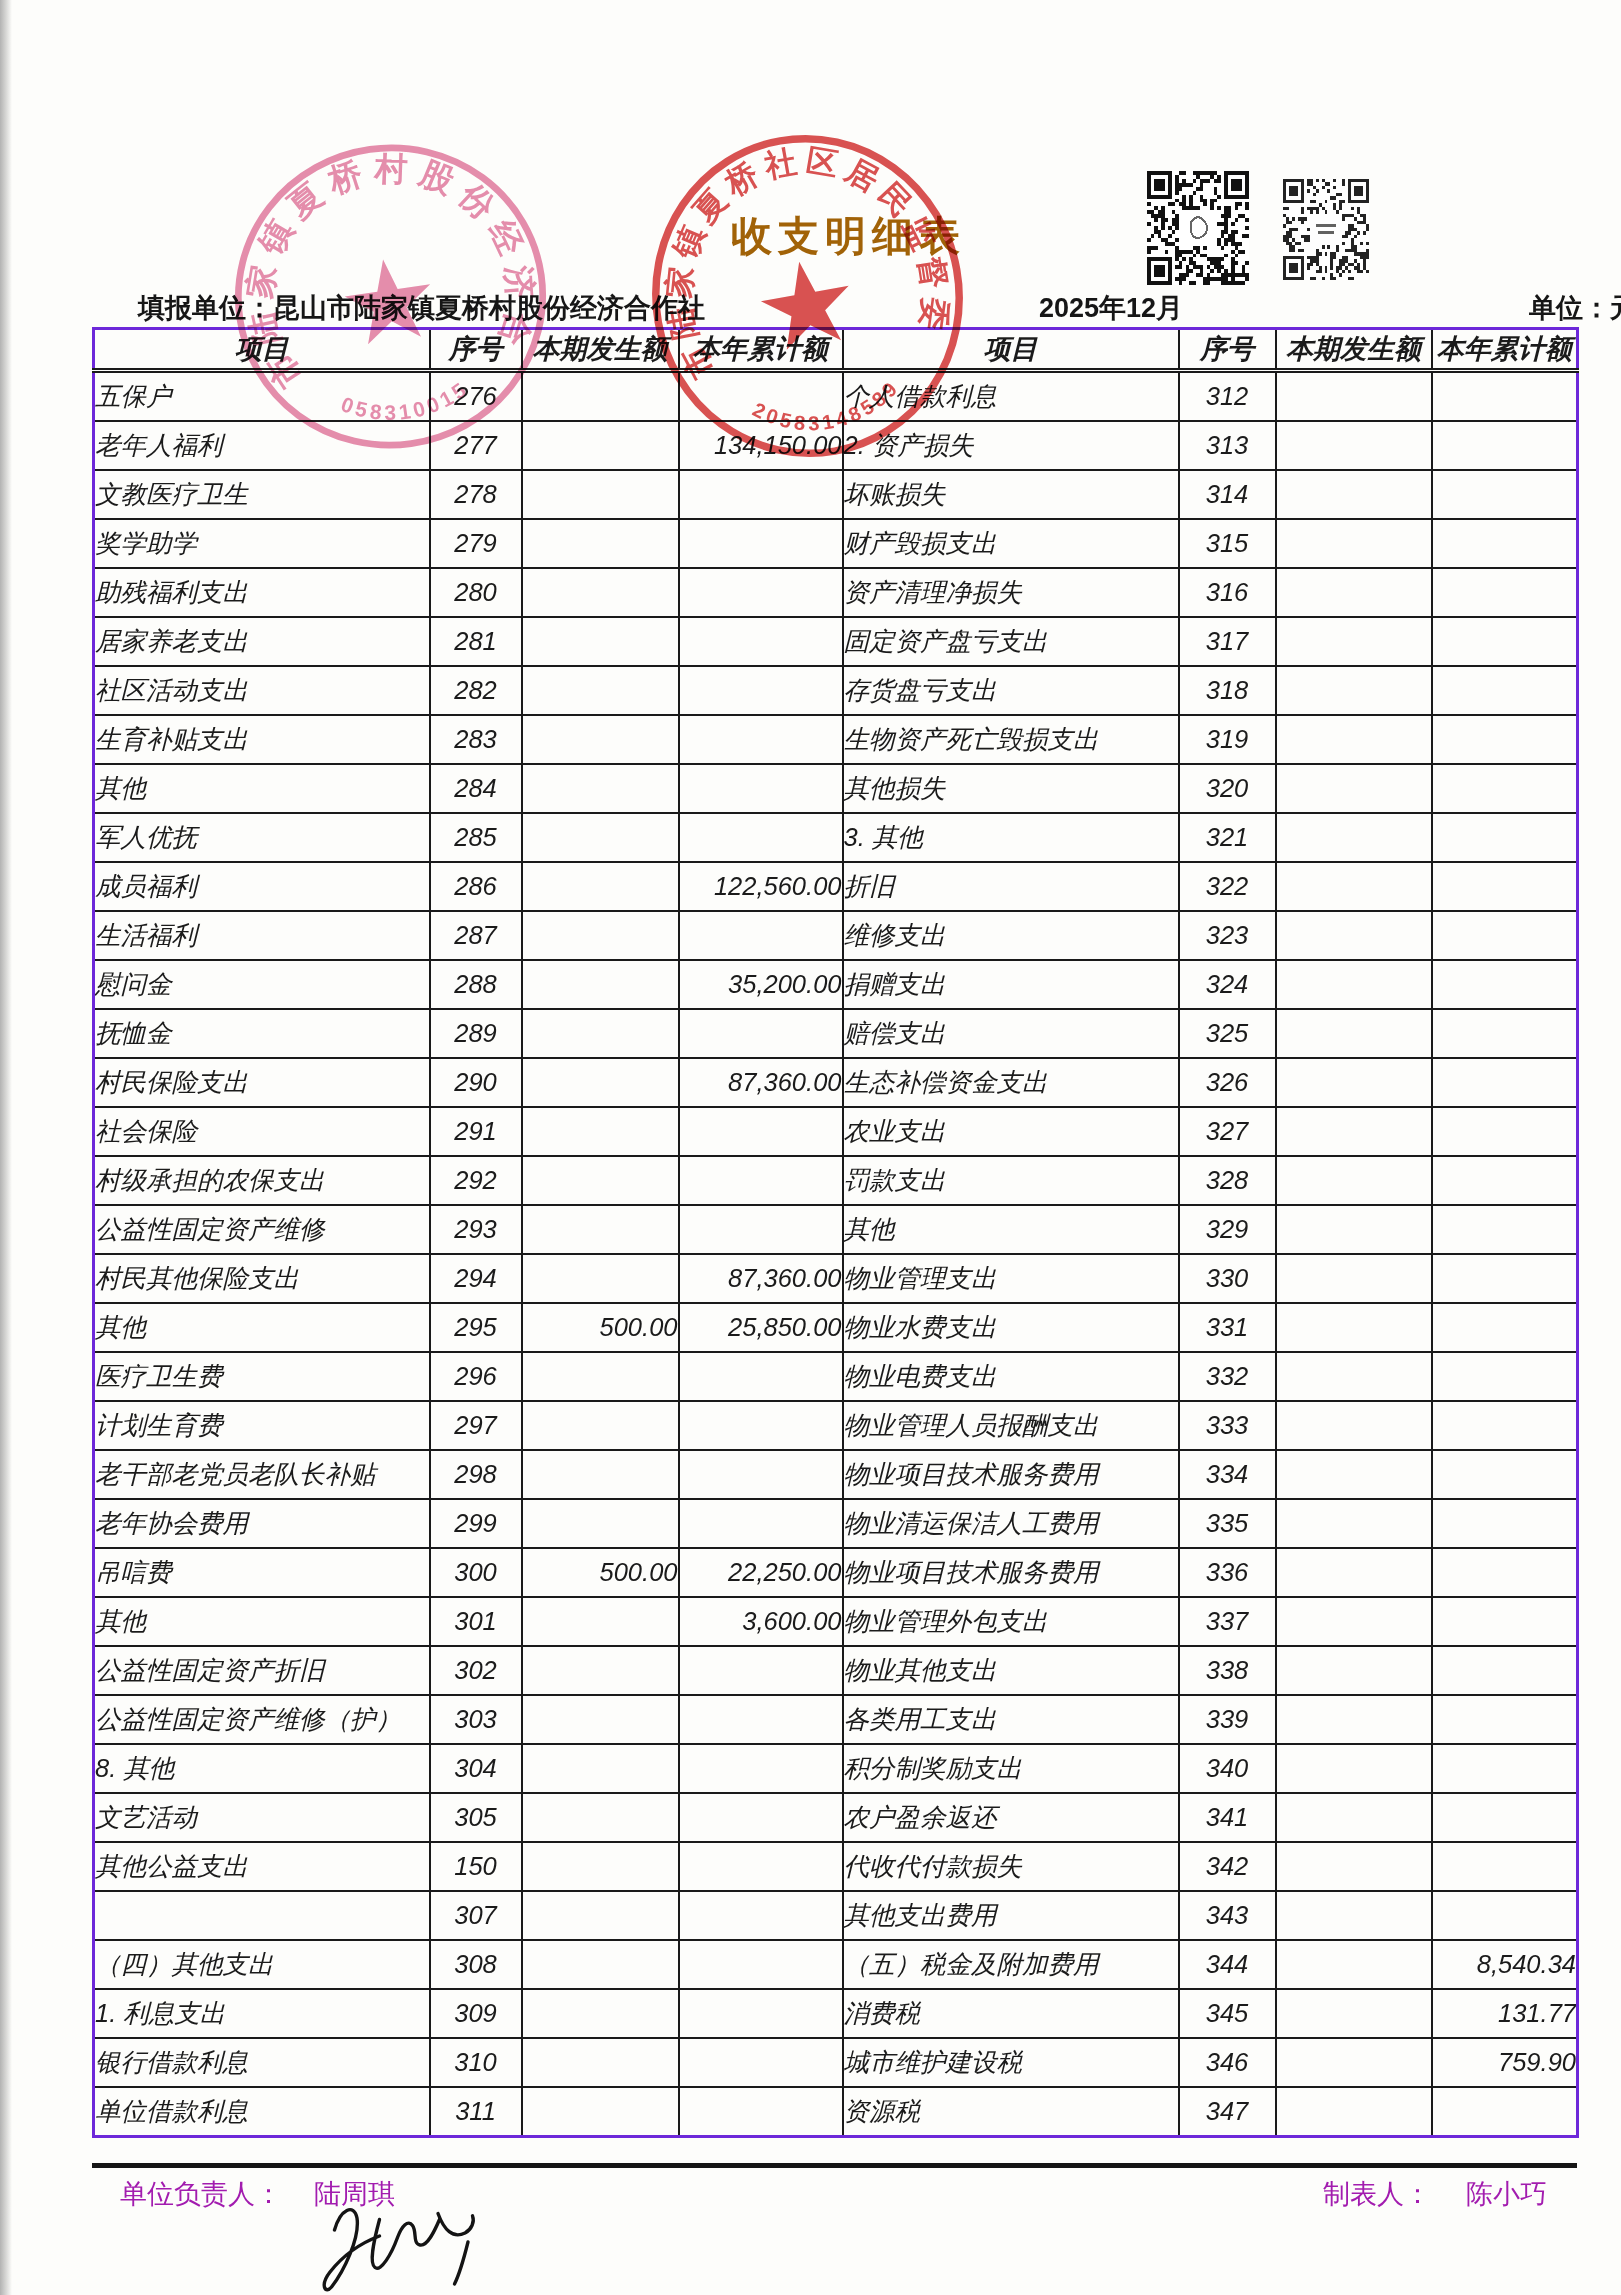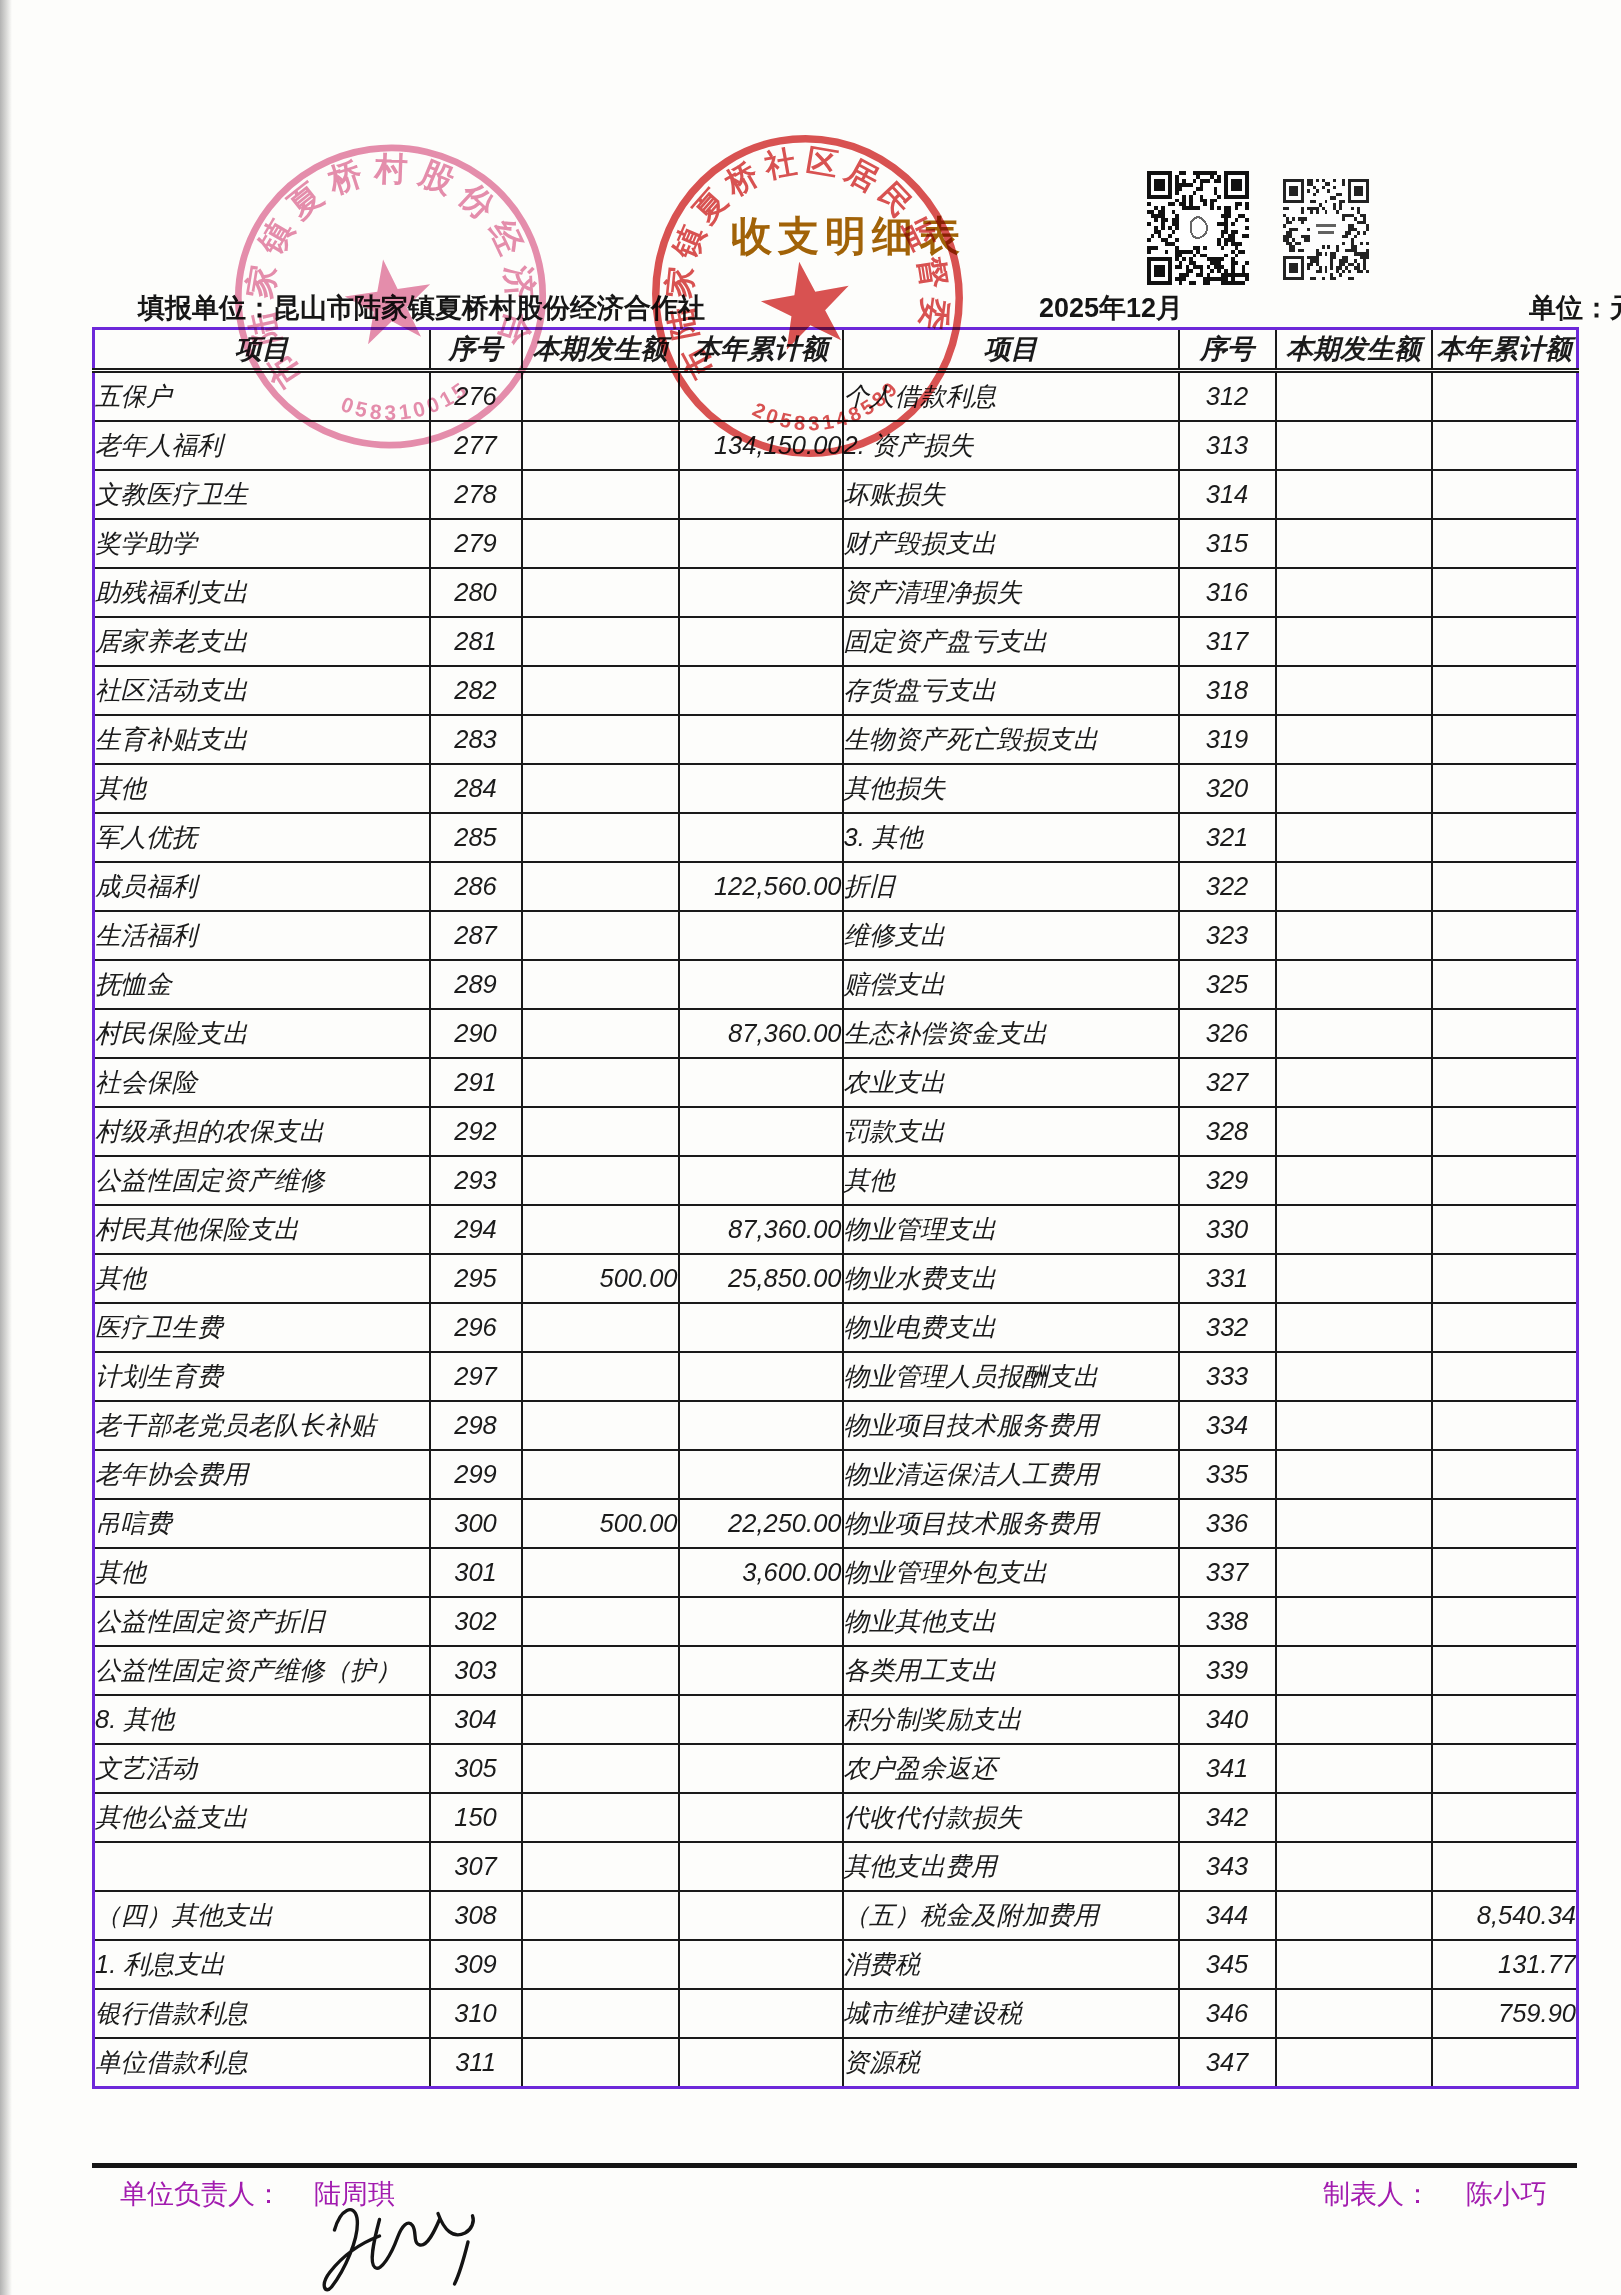--- a/index.html
+++ b/index.html
@@ -685,20 +685,30 @@
           <td class="item i3">生活福利</td>
           <td class="no">287</td>
           <td class="amt cur"></td>
           <td class="amt ytd"></td>
           <td class="item i2">维修支出</td>
           <td class="no">323</td>
           <td class="amt cur"></td>
           <td class="amt ytd"></td>
         </tr>
         <tr>
+          <td class="item i3">慰问金</td>
+          <td class="no">288</td>
+          <td class="amt cur"></td>
+          <td class="amt ytd">35,200.00</td>
+          <td class="item i2">捐赠支出</td>
+          <td class="no">324</td>
+          <td class="amt cur"></td>
+          <td class="amt ytd"></td>
+        </tr>
+        <tr>
           <td class="item i3">抚恤金</td>
           <td class="no">289</td>
           <td class="amt cur"></td>
           <td class="amt ytd"></td>
           <td class="item i2">赔偿支出</td>
           <td class="no">325</td>
           <td class="amt cur"></td>
           <td class="amt ytd"></td>
         </tr>
         <tr>

